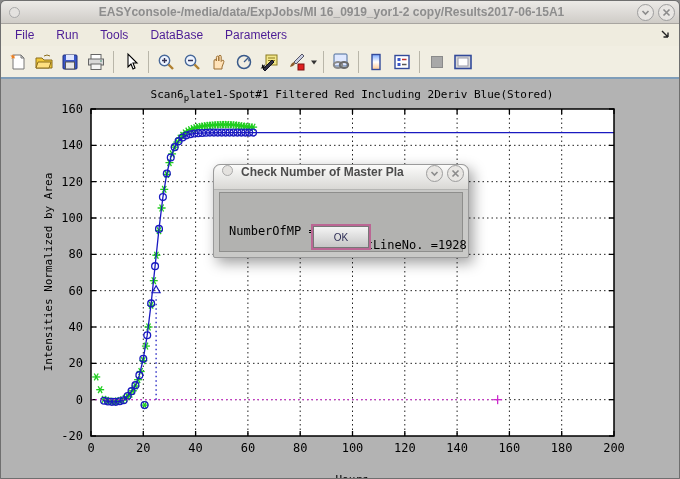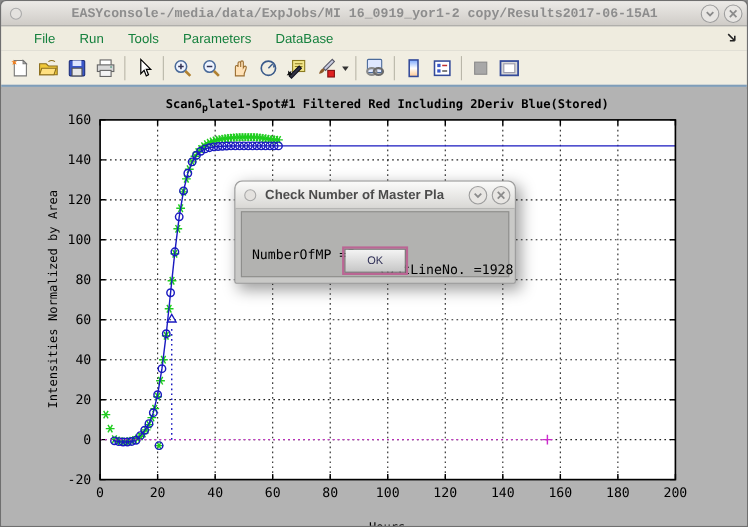--- a/index.html
+++ b/index.html
@@ -2,59 +2,59 @@
 <html><head>
 <meta charset="utf-8">
 <style>
   html,body{margin:0;padding:0;background:#888;}
   .app{position:relative;width:680px;height:479px;font-family:"Liberation Sans",sans-serif;
        background:#b3b3b3;border:1px solid #6f6f6f;box-sizing:border-box;overflow:hidden;
        border-radius:5px 5px 0 0;}
   
   .titlebar{position:absolute;left:0;top:0;width:100%;height:23px;
     background:linear-gradient(#eceae7,#cfccc7);border-bottom:1px solid #a8a5a0;
-    display:flex;align-items:center;border-radius:5px 5px 0 0;box-sizing:border-box;font-family:Liberation Mono, monospace;}
+    display:flex;align-items:center;border-radius:5px 5px 0 0;box-sizing:border-box;}
   .win-menu-dot{width:9px;height:9px;border:1px solid #a9a9a9;border-radius:50%;margin:0 6px 0 8px;background:#e4e2df;}
   .titlebar .title{flex:1;text-align:center;font-weight:bold;font-size:12px;color:#8d8d8d;
     white-space:nowrap;overflow:hidden;}
   .circle-btn{width:15px;height:15px;border:1px solid #9d9d9d;border-radius:50%;
     background:#e8e6e3;display:flex;align-items:center;justify-content:center;margin-right:4px;flex:none;}
   .circle-btn svg{display:block;}
   
   .menubar{position:absolute;left:0;top:23px;width:100%;height:22px;background:#efecdf;
-    display:flex;align-items:center;padding-left:19px;box-sizing:border-box;font-size:12px;color:#15803d;}
+    display:flex;align-items:center;padding-left:3px;box-sizing:border-box;font-size:12px;color:#4c1d95;}
   .menu-item{padding:3px 11px;cursor:default;}
   .menu-spacer{flex:1;}
   .menu-overflow{margin-right:8px;}
   
   .toolbar{position:absolute;left:0;top:45px;width:100%;height:33px;background:#f1eee2;
     border-bottom:2px solid #7f9db9;display:flex;align-items:center;padding-left:4px;box-sizing:border-box;}
   .tb{width:24px;height:24px;border:none;background:transparent;padding:1px;margin:0 1px;
       display:flex;align-items:center;justify-content:center;}
   .tb svg{display:block;}
   .sep{width:1px;height:22px;background:#b9b6a9;margin:0 4px;}
   .dd-arrow{width:10px;height:24px;display:flex;align-items:center;justify-content:center;}
   
   .figure{position:absolute;left:0;top:80px;width:680px;height:399px;background:#b3b3b3;}
   .plot-title{position:absolute;left:351px;top:7px;transform:translateX(-50%);
-    font-family:"DejaVu Sans Mono",monospace;font-size:11px;font-weight:bold;color:#000;white-space:nowrap;}
+    font-family:"DejaVu Sans Mono",monospace;font-size:11px;font-weight:normal;color:#000;white-space:nowrap;}
   .plot-title sub{font-size:9px;}
   .ylabel{position:absolute;left:47px;top:191px;transform:translate(-50%,-50%) rotate(-90deg);
     font-family:"DejaVu Sans Mono",monospace;font-size:11px;color:#000;white-space:nowrap;}
   .xlabel{position:absolute;left:351px;top:392px;transform:translateX(-50%);
     font-family:"DejaVu Sans Mono",monospace;font-size:11px;color:#000;}
   #chart{position:absolute;left:0;top:0;}
   #chart text{font-family:"DejaVu Sans Mono",monospace;font-size:12px;}
   
   .dialog{position:absolute;left:212px;top:163px;width:256px;height:94px;
     background:#c9c9c7;border:1px solid #9a9a9a;border-radius:7px 7px 2px 2px;
     box-shadow:4px 5px 14px rgba(0,0,0,.38);box-sizing:border-box;}
   .dlg-titlebar{height:24px;background:linear-gradient(#fbfbfa,#d9d8d5);
     border-bottom:1px solid #b5b5b3;border-radius:7px 7px 0 0;
-    display:flex;align-items:center;}
+    display:flex;}
   .dlg-titlebar .dlg-title{flex:1;font-weight:bold;font-size:12px;color:#4c4c4c;
     white-space:nowrap;overflow:hidden;margin-left:2px;}
   .dlg-body{position:absolute;left:5px;right:5px;top:27px;bottom:5px;
     background:#b2b2b0;border:1px solid #8e8e8c;}
   .dlg-text-row{position:absolute;left:0;top:17px;width:100%;
     font-family:"DejaVu Sans Mono",monospace;font-size:12px;color:#000;white-space:pre;}
   .dlg-text-left{position:absolute;left:9px;}
   .dlg-text-right{position:absolute;left:124px;}
   .ok-btn{position:absolute;left:50%;bottom:3px;transform:translateX(-50%);
     width:56px;height:22px;background:linear-gradient(#f4f4f4,#c6c6c6);
@@ -78,22 +78,22 @@
       <svg width="9" height="9" viewBox="0 0 9 9">
           <path d="M1.5 1.5 L7.5 7.5 M7.5 1.5 L1.5 7.5" stroke="#8b8b8b" stroke-width="1.6"></path>
         </svg>
     </span>
   </div>
 
   <div class="menubar">
     <span class="menu-item">File</span>
     <span class="menu-item">Run</span>
     <span class="menu-item">Tools</span>
+    <span class="menu-item">DataBase</span>
     <span class="menu-item">Parameters</span>
-    <span class="menu-item">DataBase</span>
     <span class="menu-spacer"></span>
     <span class="menu-overflow">
       <svg width="10" height="10" viewBox="0 0 10 10">
           <path d="M1 2 L7 8 M7 8 L7 3.5 M7 8 L2.5 8" stroke="#222" stroke-width="1.4" fill="none"></path>
         </svg>
     </span>
   </div>
 
   <div class="toolbar">
     <button class="tb">

